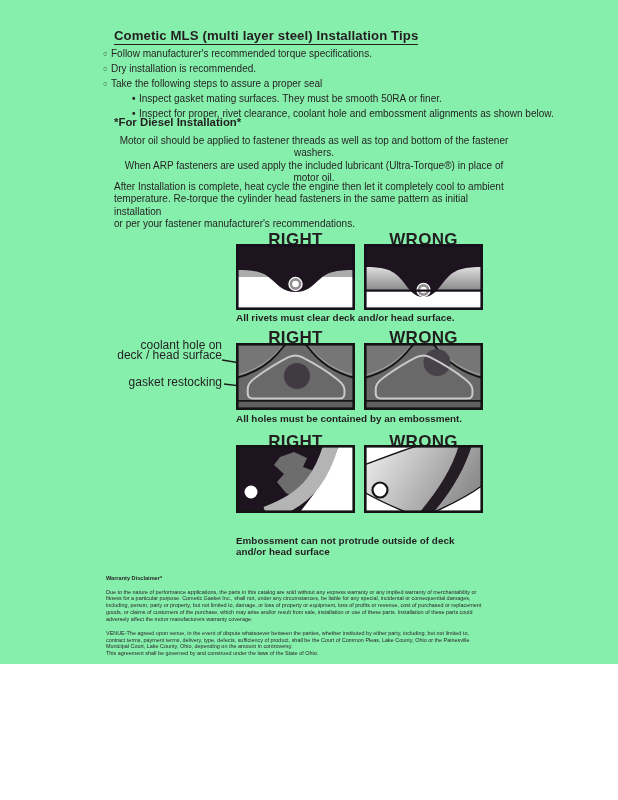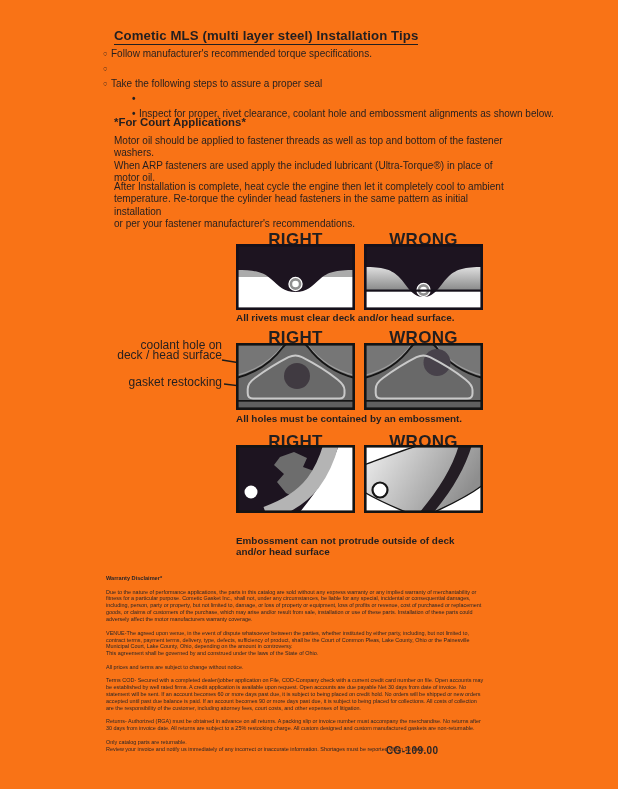--- a/index.html
+++ b/index.html
@@ -1,34 +1,34 @@
 <!DOCTYPE html>
 <html><head>
 <meta charset="utf-8">
 <style>
   html,body{margin:0;padding:0;background:#ffffff;}
   .page{
-    position:relative;width:618px;height:789px;background:#f97316;
+    position:relative;width:618px;height:664px;background:#86efac;
     font-family:"Liberation Sans",sans-serif;color:#231f20;overflow:hidden;
   }
   
   .title{
     position:absolute;left:114px;top:28px;font-size:13.2px;font-weight:bold;
     border-bottom:1.6px solid #231f20;padding-bottom:1px;letter-spacing:.1px;
   }
   
   .bullets{position:absolute;left:103px;top:46px;font-size:10px;}
   .brow{display:flex;align-items:flex-start;height:15px;line-height:15px;}
   .brow .mk{width:8px;font-size:7.5px;line-height:15px;color:#231f20;}
   .sub{margin-left:29px;}
   .sub .mk{width:7px;font-size:10px;font-weight:bold;}
   
   .h2{position:absolute;left:114px;top:116px;font-size:11.4px;font-weight:bold;}
   .para{position:absolute;left:114px;font-size:10px;line-height:12.4px;white-space:pre-line;width:400px;}
-  .p1{top:135px;}
+  .p1{top:135px;text-align:center;}
   .p2{top:181px;}
   .note{top:205px;}
   
   .dlabel{position:absolute;width:119px;text-align:center;font-size:17px;font-weight:bold;letter-spacing:.3px;}
   .colL{left:236px;} .colR{left:364px;}
   .r1l{top:230px;} .r2l{top:328px;} .r3l{top:432px;}
   .dbox{position:absolute;display:block;}
   .b1L{left:236px;top:244px;} .b1R{left:364px;top:244px;}
   .b2L{left:236px;top:343px;} .b2R{left:364px;top:343px;}
   .b3L{left:236px;top:445px;} .b3R{left:364px;top:445px;}
@@ -51,35 +51,37 @@
 
   <div class="title">Cometic MLS (multi layer steel) Installation Tips</div>
 
   <div class="bullets">
     <div class="brow">
       <span class="mk">○</span>
       <span>Follow manufacturer's recommended torque specifications.</span>
     </div>
     <div class="brow">
       <span class="mk">○</span>
+      <span>Dry installation is recommended.</span>
     </div>
     <div class="brow">
       <span class="mk">○</span>
       <span>Take the following steps to assure a proper seal</span>
     </div>
     <div class="brow sub">
       <span class="mk">•</span>
+      <span>Inspect gasket mating surfaces.  They must be smooth 50RA or finer.</span>
     </div>
     <div class="brow sub">
       <span class="mk">•</span>
       <span>Inspect for proper, rivet clearance, coolant hole and embossment alignments as shown below.</span>
     </div>
   </div>
 
-  <div class="h2">*For Court Applications*</div>
+  <div class="h2">*For Diesel Installation*</div>
   <div class="para p1">Motor oil should be applied to fastener threads as well as top and bottom of the fastener washers.
 When ARP fasteners are used apply the included lubricant (Ultra-Torque®) in place of motor oil.</div>
   <div class="para p2">After Installation is complete, heat cycle the engine then let it completely cool to ambient
 temperature. Re-torque the cylinder head fasteners in the same pattern as initial installation
 or per your fastener manufacturer's recommendations.</div>
 
   <div class="dlabel colL r1l">RIGHT</div>
   <div class="dlabel colR r1l">WRONG</div>
 
   <svg class="dbox b1L" width="119" height="66" viewBox="0 0 119 66">

